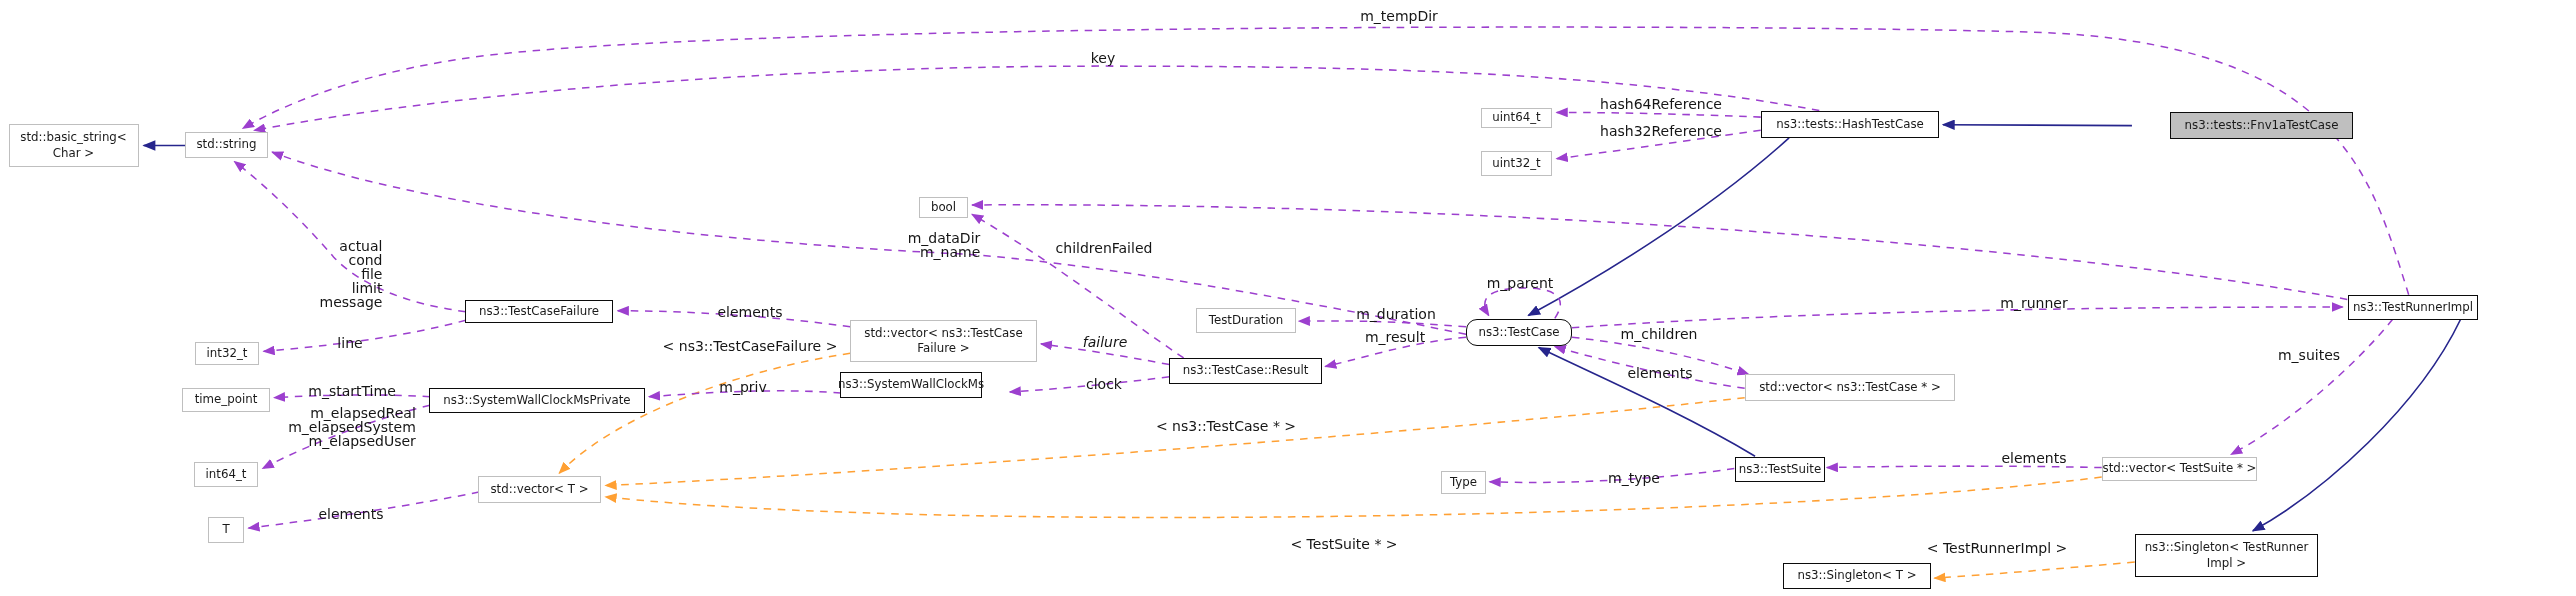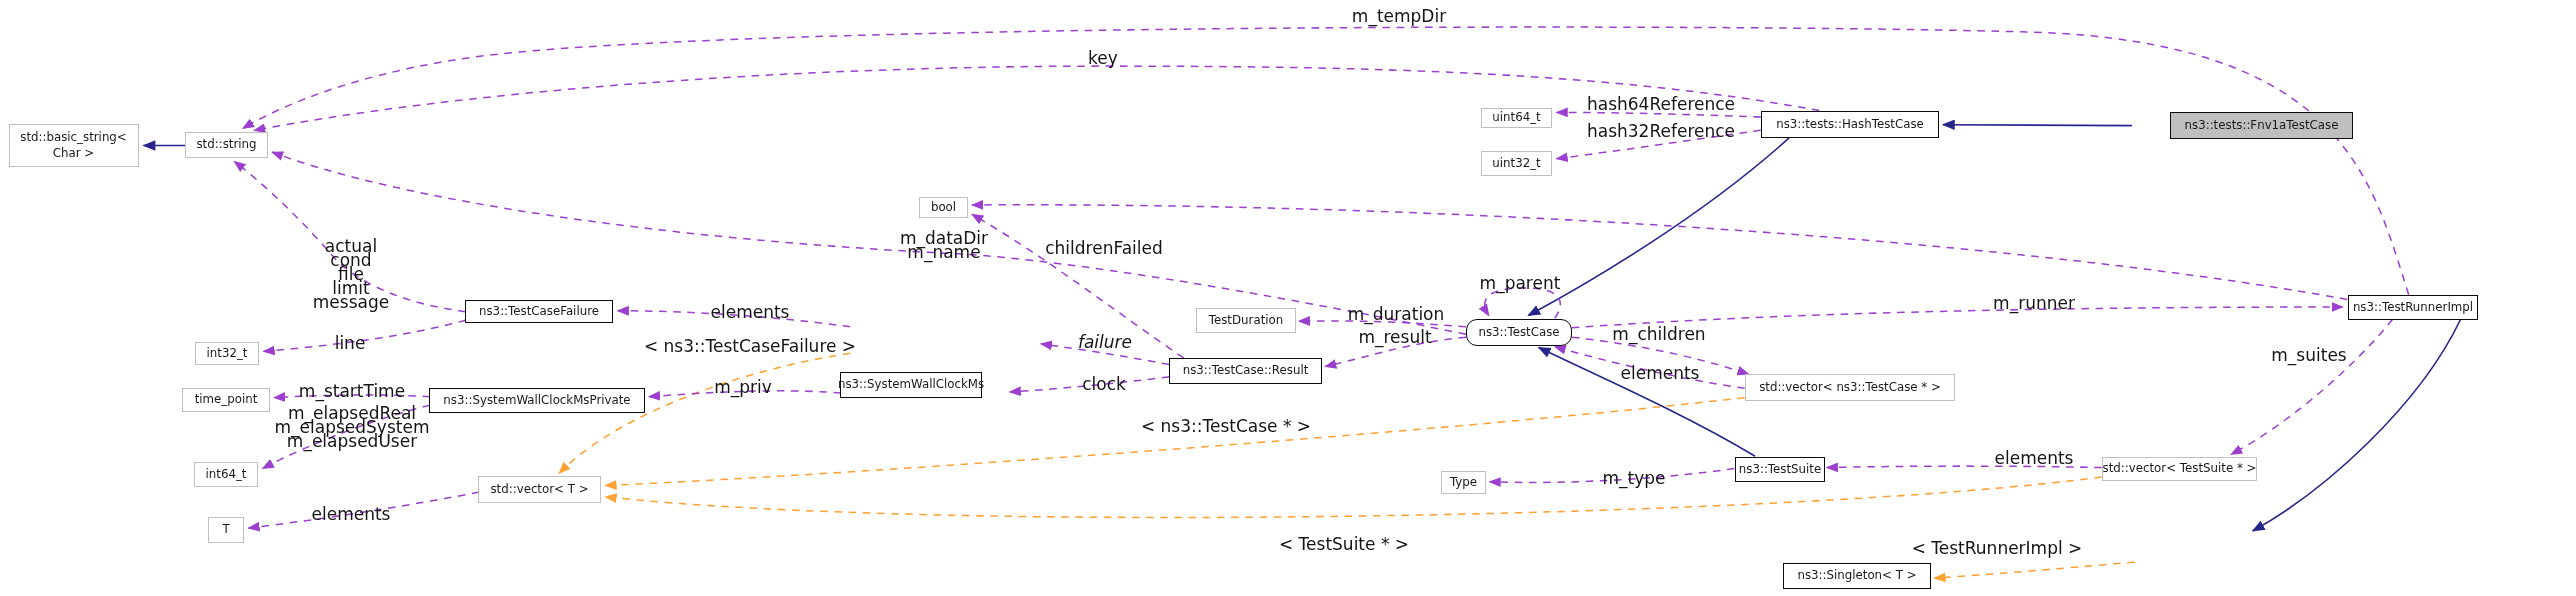--- a/index.html
+++ b/index.html
@@ -4,22 +4,22 @@
 <style>
   html,body{margin:0;padding:0;background:#fff;}
   .diagram{position:relative;width:2576px;height:596px;background:#ffffff;
            font-family:"DejaVu Sans","Liberation Sans",sans-serif;overflow:hidden;}
   .diagram svg{position:absolute;left:0;top:0;}
   .node{position:absolute;display:flex;flex-direction:column;align-items:center;justify-content:center;
         background:#ffffff;border:0.9px solid #bfbfbf;font-size:11.8px;color:#1a1a1a;
         line-height:1.3;text-align:center;box-sizing:border-box;white-space:nowrap;z-index:2;}
   .node.linked{border:1.3px solid #0b0b0b;}
   .node.current{border:1.3px solid #0b0b0b;background:#bfbfbf;margin-left:37px;}
-  .elabel{position:absolute;transform:translate(-50%,-50%);font-size:17px;color:#151515;
-          text-align:center;line-height:14px;white-space:nowrap;z-index:3;}
+  .elabel{position:absolute;transform:translate(-50%,-50%);font-size:14px;color:#151515;
+          text-align:right;line-height:14px;white-space:nowrap;z-index:3;}
   .eu{stroke:#9c3fce;fill:none;stroke-width:1.6;stroke-dasharray:8 7;marker-end:url(#arrow-usage);}
   .et{stroke:#ffa033;fill:none;stroke-width:1.6;stroke-dasharray:8 7;marker-end:url(#arrow-template);}
   .ei{stroke:#26258c;fill:none;stroke-width:1.7;marker-end:url(#arrow-inherit);}
 </style>
 </head>
 <body>
 
 <div class="diagram">
 
   <svg width="2576" height="596" viewBox="0 0 2725 631">
@@ -97,20 +97,24 @@
   </div>
   <div class="node current" style="left:2133px;top:112px;width:183px;height:26.5px;">
     <span>ns3::tests::Fnv1aTestCase</span>
   </div>
   <div class="node" style="left:919px;top:197px;width:49px;height:21px;">
     <span>bool</span>
   </div>
   <div class="node linked" style="left:465px;top:300px;width:148px;height:23px;">
     <span>ns3::TestCaseFailure</span>
   </div>
+  <div class="node" style="left:850px;top:320px;width:187px;height:42px;">
+    <span>std::vector&lt; ns3::TestCase</span>
+    <span>Failure &gt;</span>
+  </div>
   <div class="node" style="left:1196px;top:308px;width:100px;height:24.6px;">
     <span>TestDuration</span>
   </div>
   <div class="node linked" style="left:1466px;top:319px;width:106px;height:26.5px;border-radius:11px;">
     <span>ns3::TestCase</span>
   </div>
   <div class="node linked" style="left:1169px;top:358px;width:153px;height:25.5px;">
     <span>ns3::TestCase::Result</span>
   </div>
   <div class="node" style="left:1745px;top:374px;width:210px;height:26.5px;">
@@ -141,20 +145,24 @@
     <span>Type</span>
   </div>
   <div class="node linked" style="left:1735px;top:457px;width:90px;height:24.6px;">
     <span>ns3::TestSuite</span>
   </div>
   <div class="node" style="left:2102px;top:457px;width:155px;height:23.6px;">
     <span>std::vector&lt; TestSuite * &gt;</span>
   </div>
   <div class="node linked" style="left:2348px;top:295px;width:130px;height:24.6px;">
     <span>ns3::TestRunnerImpl</span>
+  </div>
+  <div class="node linked" style="left:2135px;top:534px;width:183px;height:43px;">
+    <span>ns3::Singleton&lt; TestRunner</span>
+    <span>Impl &gt;</span>
   </div>
   <div class="node linked" style="left:1783px;top:563px;width:148px;height:25.5px;">
     <span>ns3::Singleton&lt; T &gt;</span>
   </div>
 
   <div class="elabel" style="left:1399px;top:16px;">m_tempDir</div>
   <div class="elabel" style="left:1103px;top:58px;">key</div>
   <div class="elabel" style="left:1661px;top:104px;">hash64Reference</div>
   <div class="elabel" style="left:1661px;top:131px;">hash32Reference</div>
   <div class="elabel" style="left:944px;top:245px;">

